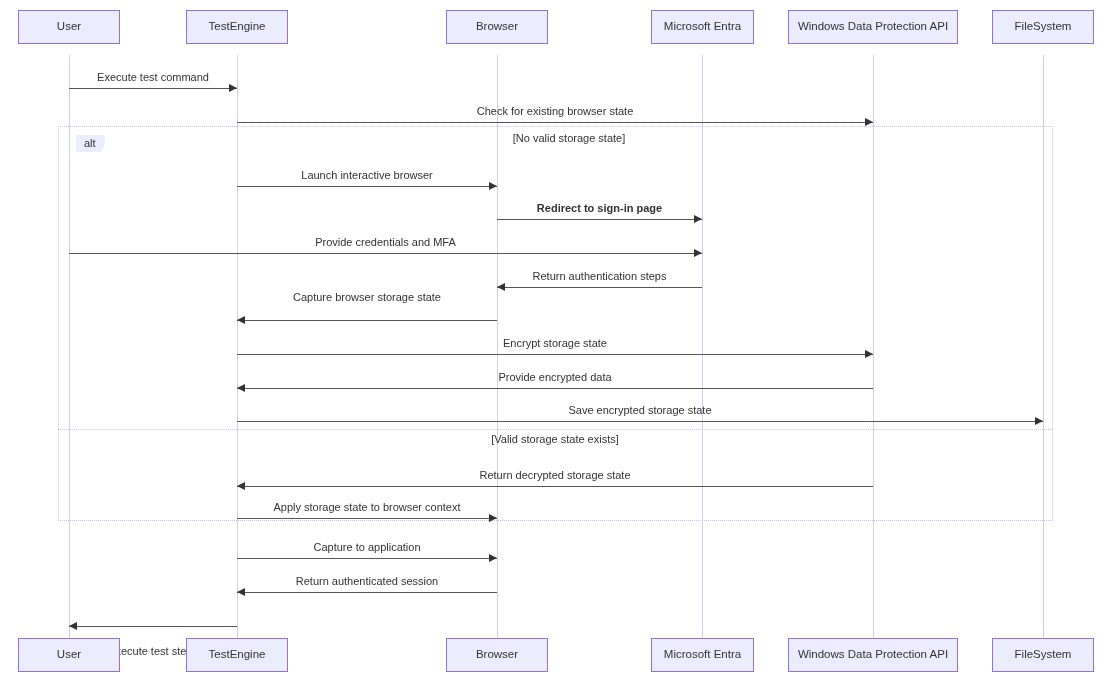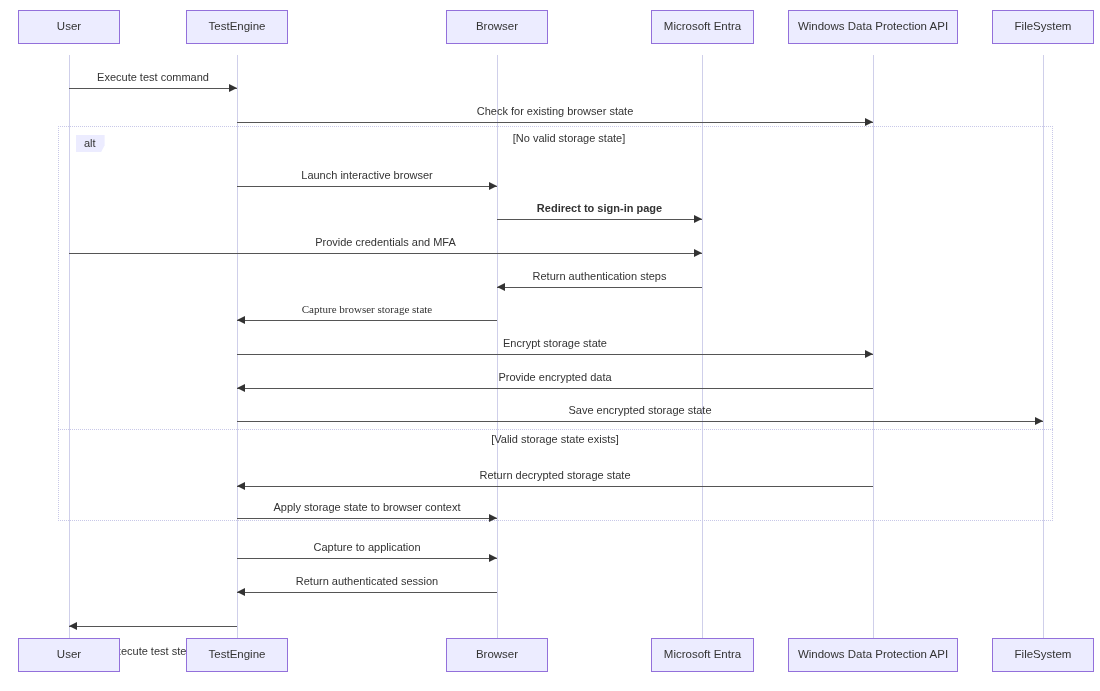--- a/index.html
+++ b/index.html
@@ -122,21 +122,21 @@
     <div class="msg-arrow right" style="top: 215px; left: 694px;"></div>
     <div class="msg-label" style="left: 599.5px; top: 203px; font-weight: bold;">Redirect to sign-in page</div>
     <div class="msg-line" style="left: 69px; top: 253px; width: 633px;"></div>
     <div class="msg-arrow right" style="top: 249px; left: 694px;"></div>
     <div class="msg-label" style="left: 385.5px; top: 237px;">Provide credentials and MFA</div>
     <div class="msg-line" style="left: 497px; top: 287px; width: 205px;"></div>
     <div class="msg-arrow left" style="top: 283px; left: 497px;"></div>
     <div class="msg-label" style="left: 599.5px; top: 271px;">Return authentication steps</div>
     <div class="msg-line" style="left: 237px; top: 320px; width: 260px;"></div>
     <div class="msg-arrow left" style="top: 316px; left: 237px;"></div>
-    <div class="msg-label" style="left: 367px; top: 304px; font-family: Liberation Serif, serif;">Capture browser storage state</div>
+    <div class="msg-label" style="left: 367px; top: 292px;">Capture browser storage state</div>
     <div class="msg-line" style="left: 237px; top: 354px; width: 636px;"></div>
     <div class="msg-arrow right" style="top: 350px; left: 865px;"></div>
     <div class="msg-label" style="left: 555px; top: 338px;">Encrypt storage state</div>
     <div class="msg-line" style="left: 237px; top: 388px; width: 636px;"></div>
     <div class="msg-arrow left" style="top: 384px; left: 237px;"></div>
     <div class="msg-label" style="left: 555px; top: 372px;">Provide encrypted data</div>
     <div class="msg-line" style="left: 237px; top: 421px; width: 806px;"></div>
     <div class="msg-arrow right" style="top: 417px; left: 1035px;"></div>
     <div class="msg-label" style="left: 640px; top: 405px; text-align: right;">Save encrypted storage state</div>
     <div class="msg-line" style="left: 237px; top: 486px; width: 636px;"></div>

